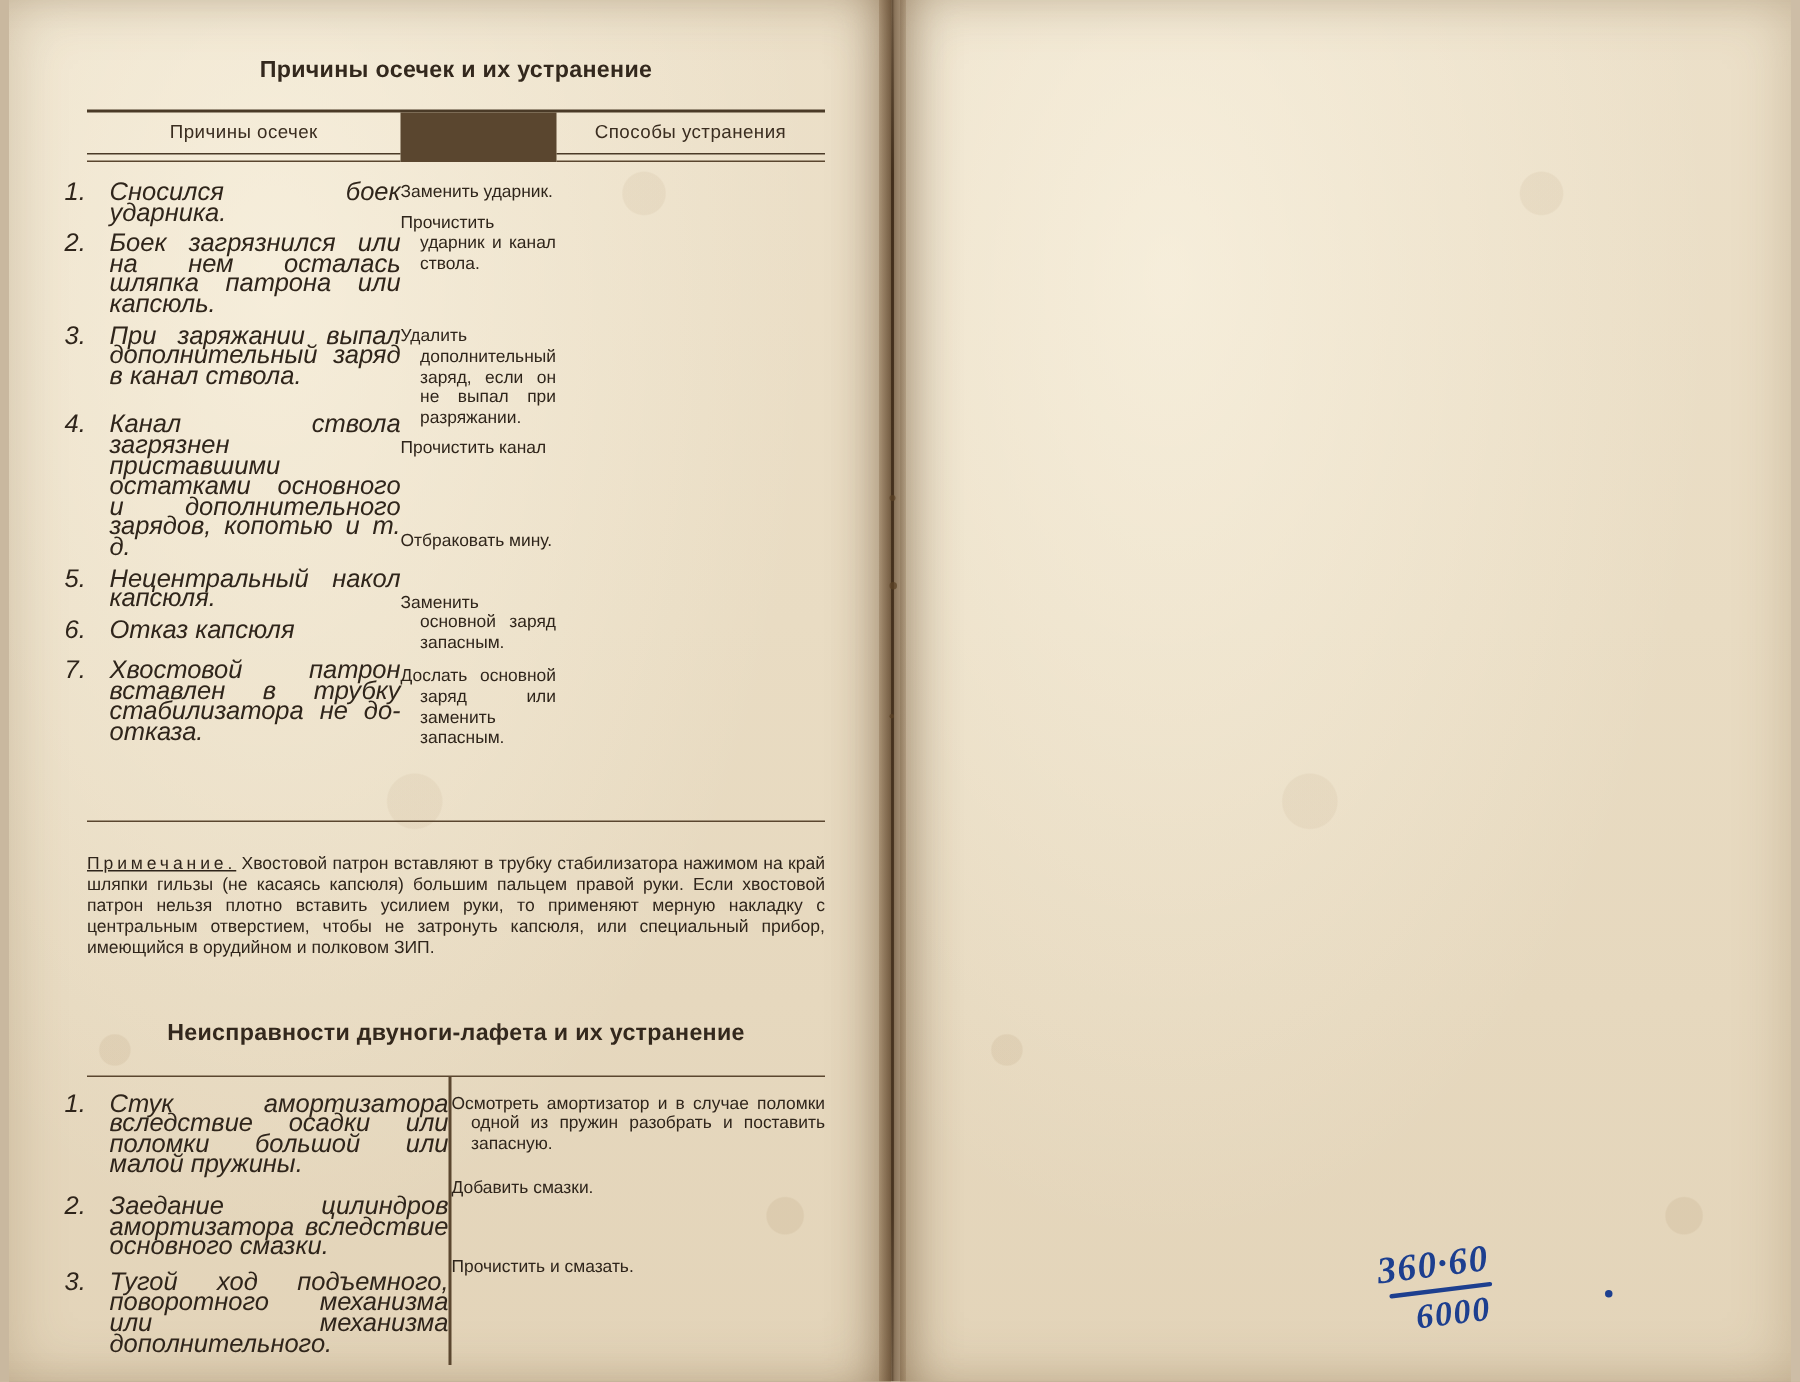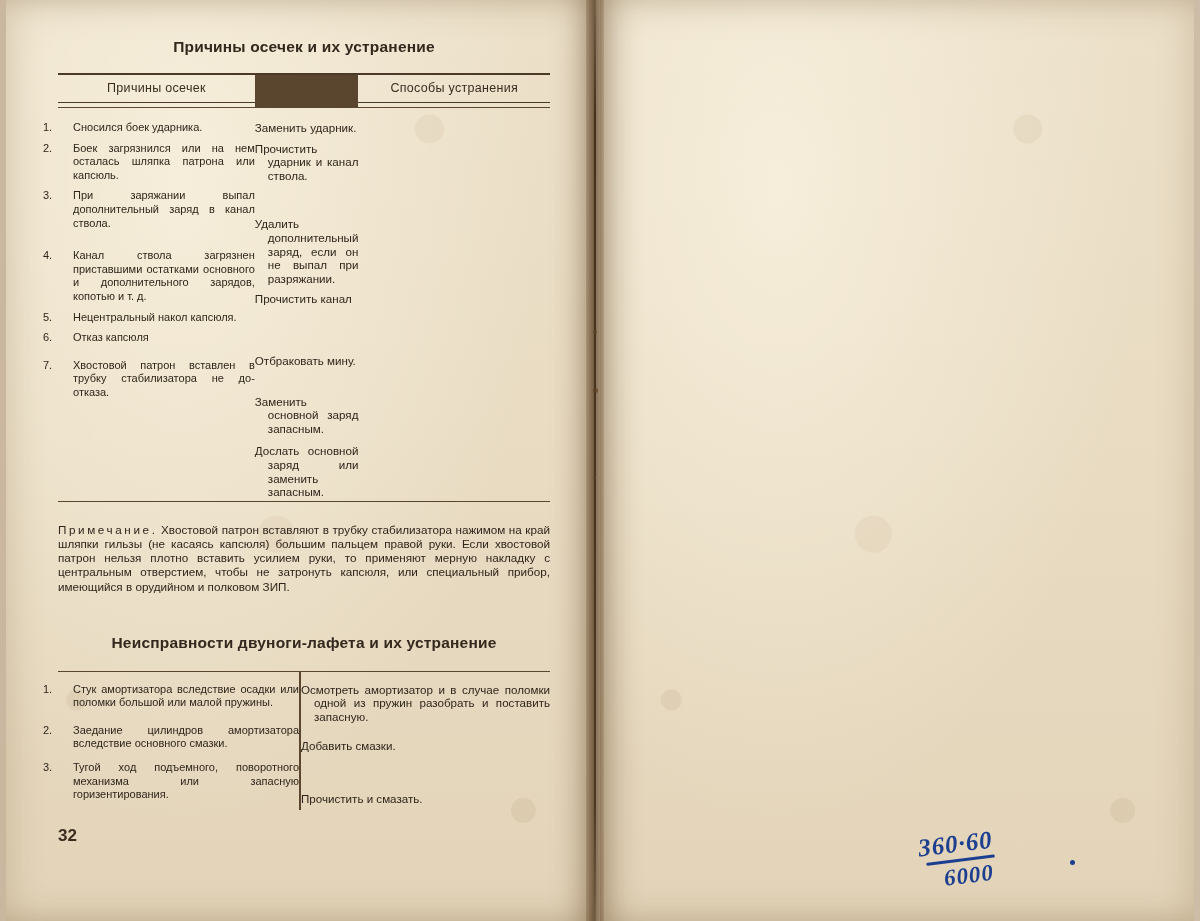--- a/index.html
+++ b/index.html
@@ -72,38 +72,39 @@
   th.colhead{
     font-family:"Liberation Sans", sans-serif;
     font-weight:normal;font-size:12.5px;text-align:center;
     padding:6px 0 7px 0;color:#3a2d20;letter-spacing:.3px;
   }
   .cellpad-l{padding:0 14px 0 2px;}
   .cellpad-r{padding:0 4px 0 14px;}
 
   .item{
     font-family:"Liberation Sans", sans-serif;
-    font-size:11px;line-height:13.6px;color:#2f251b;
+    font-size:17px;line-height:13.6px;color:#2f251b;
     text-align:justify;
+    font-style:italic;
   }
   .item .num{display:inline-block;width:15px;}
   .item .body{display:inline;}
   .hang{padding-left:15px;text-indent:-15px;}
   .act{
     font-family:"Liberation Sans", sans-serif;
     font-size:11.6px;line-height:13.6px;color:#2f251b;
     text-align:justify;padding-left:13px;text-indent:-13px;
   }
 
   .note{
     font-family:"Liberation Sans", sans-serif;
     font-size:11.7px;line-height:14.2px;text-align:justify;
     color:#2f251b;
   }
-  .note .sp{letter-spacing:2.6px;font-weight:normal;}
+  .note .sp{letter-spacing:2.6px;font-weight:normal;text-decoration:underline;}
 
   .folio{
     font-family:"Liberation Sans", sans-serif;
     font-weight:bold;font-size:17px;color:#3a2d20;
   }
   .hand{
     position:absolute;
     font-family:"Liberation Serif", serif;
     color:#1d3f8f;font-style:italic;font-weight:bold;
     transform:rotate(-7deg);
@@ -205,21 +206,21 @@
             <tr>
           <td class="cellpad-l" style="width:241px">
             <div style="height:11px"></div>
             <div class="item hang" style="margin-bottom:14px">
               <span class="num">1.</span><span class="body">Стук амортизатора вследствие осадки или поломки большой или малой пружины.</span>
             </div>
             <div class="item hang" style="margin-bottom:10px">
               <span class="num">2.</span><span class="body">Заедание цилиндров амортизатора вследствие основного смазки.</span>
             </div>
             <div class="item hang">
-              <span class="num">3.</span><span class="body">Тугой ход подъемного, поворотного механизма или запасную горизентирования.</span>
+              <span class="num">3.</span><span class="body">Тугой ход подъемного, поворотного механизма или механизма дополнительного.</span>
             </div>
             <div style="height:8px"></div>
           </td>
           <td class="colsplit"></td>
           <td class="cellpad-r" style="width:249px">
             <div style="height:11px"></div>
             <div class="act" style="margin-bottom:16px">Осмотреть амортизатор и в случае поломки одной из пружин разобрать и поставить запасную.</div>
             <div class="act" style="margin-bottom:39px">Добавить смазки.</div>
             <div class="act">Прочистить и смазать.</div>
           </td>

